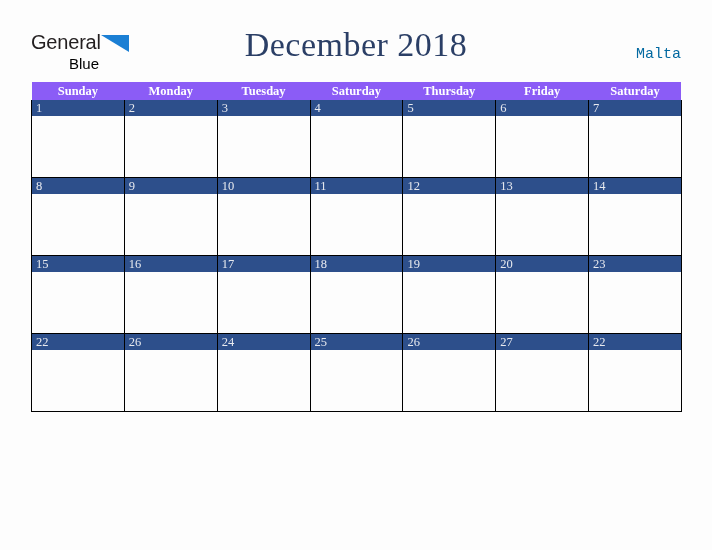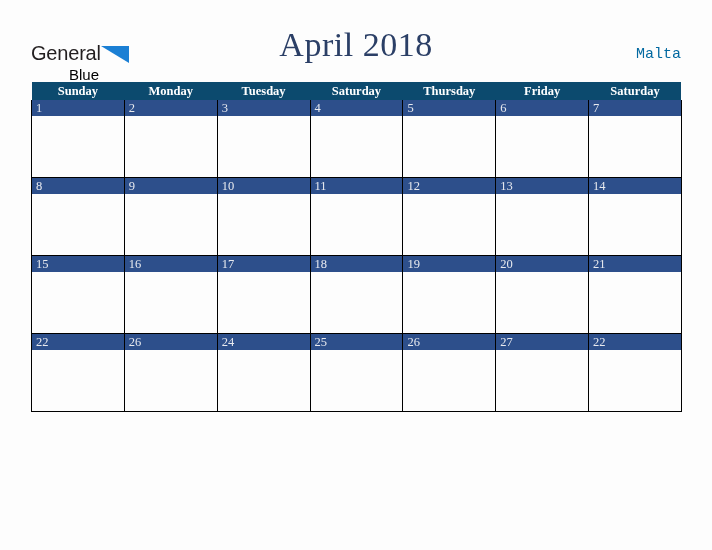--- a/index.html
+++ b/index.html
@@ -21,21 +21,21 @@
     left: 0;
     top: 0;
     width: 712px;
     height: 82px;
   }
 
   
   .logo {
     position: absolute;
     left: 31px;
-    top: 42px;
+    top: 31px;
     width: 120px;
     height: 44px;
   }
   .logo-general {
     position: absolute;
     left: 0;
     top: 0;
     font-family: "Liberation Sans", sans-serif;
     font-size: 20px;
     color: #231f20;
@@ -95,21 +95,21 @@
     position: absolute;
     left: 31px;
     top: 82px;
     width: 650px;
     border-collapse: collapse;
     table-layout: fixed;
   }
   .cal-table col { width: 92.857px; }
 
   .cal-table thead th {
-    background: #0c4a6e;
+    background: #8b5cf6;
     color: #ffffff;
     font-family: "Liberation Serif", serif;
     font-weight: bold;
     font-size: 12.5px;
     height: 18px;
     line-height: 18px;
     padding: 0;
     text-align: center;
     border: none;
     vertical-align: middle;
@@ -151,21 +151,21 @@
 <body>
 
 <div class="page-header">
 
   <div class="logo">
     <span class="logo-general">General</span>
     <span class="logo-triangle"></span>
     <span class="logo-blue">Blue</span>
   </div>
 
-  <div class="cal-title">April 2018</div>
+  <div class="cal-title">December 2018</div>
 
   <div class="cal-country">Malta</div>
 </div>
 
 <table class="cal-table">
   <colgroup>
     <col>
       <col>
       <col>
       <col>
@@ -264,21 +264,21 @@
         </td>
       <td class="day-cell">
           <div class="date-bar">19</div>
           <div class="cell-body"></div>
         </td>
       <td class="day-cell">
           <div class="date-bar">20</div>
           <div class="cell-body"></div>
         </td>
       <td class="day-cell">
-          <div class="date-bar">21</div>
+          <div class="date-bar">23</div>
           <div class="cell-body"></div>
         </td>
     </tr>
     <tr class="week-row">
       <td class="day-cell">
           <div class="date-bar">22</div>
           <div class="cell-body"></div>
         </td>
       <td class="day-cell">
           <div class="date-bar">26</div>

